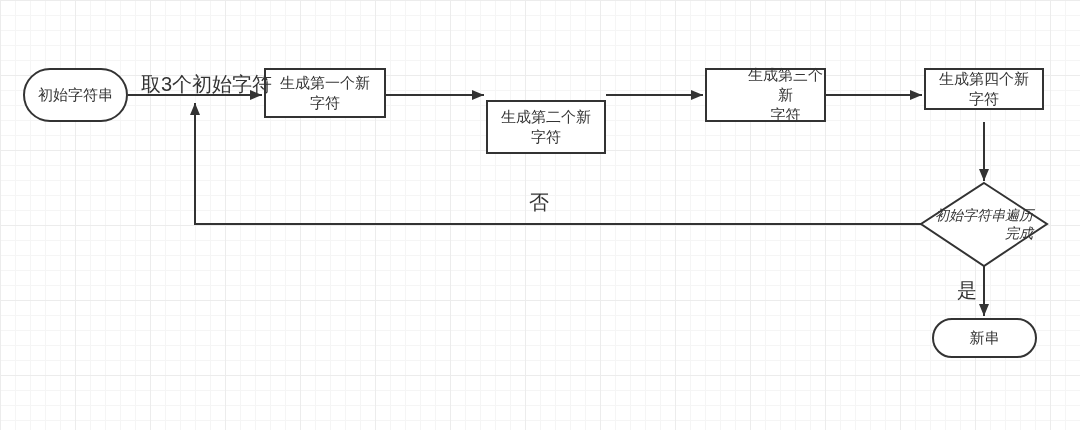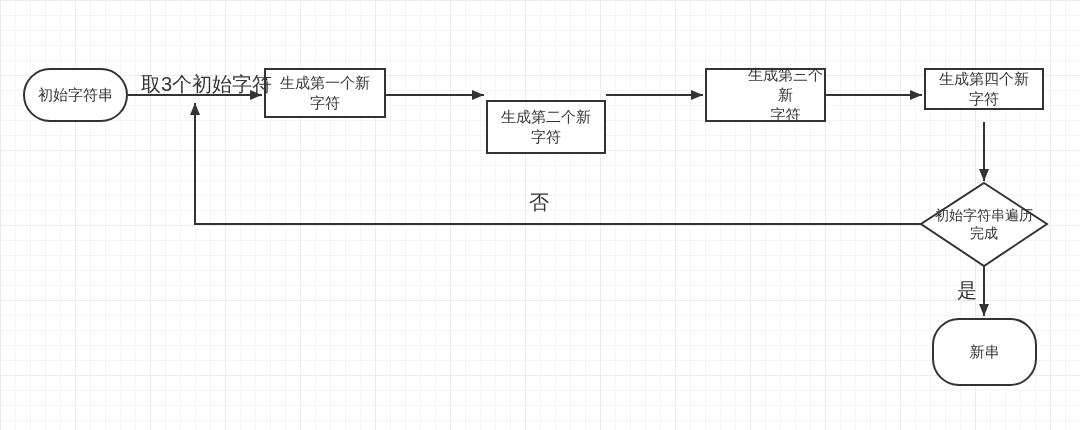--- a/index.html
+++ b/index.html
@@ -50,24 +50,25 @@
     line-height: 1.35;
     white-space: pre-line;
   }
   .terminator { border-radius: 27px; }
   .diamond-label {
     position: absolute;
     color: #333333;
     display: flex;
     align-items: center;
     justify-content: center;
-    text-align: center;
+    text-align: right;
     font-size: 14px;
     line-height: 1.3;
     white-space: pre-line;
+    font-style: italic;
   }
   .edge-label {
     position: absolute;
     color: #333333;
     font-size: 20px;
     text-align: center;
     white-space: nowrap;
   }
 </style>
 </head>
@@ -103,21 +104,21 @@
 
   <div class="node" style="left:705px; top:68px; width:121px; height:54px;padding-left:40px;">生成第三个新
 字符</div>
 
   <div class="node" style="left:924px; top:68px; width:120px; height:42px;">生成第四个新
 字符</div>
 
   <div class="diamond-label" style="left:919px; top:202px; width:130px; height:44px;">初始字符串遍历
 完成</div>
 
-  <div class="node terminator" style="left:932px; top:318px; width:105px; height:68px;font-family:Liberation Serif, serif;">新串</div>
+  <div class="node terminator" style="left:932px; top:318px; width:105px; height:40px;font-family:Liberation Serif, serif;">新串</div>
 
   <div class="edge-label" style="left:141px; top:71px; width:100px;">取3个初始字符</div>
 
   <div class="edge-label" style="left:527px; top:189px; width:24px;">否</div>
 
   <div class="edge-label" style="left:955px; top:277px; width:24px;">是</div>
 
 </div>
 
 </body></html>

